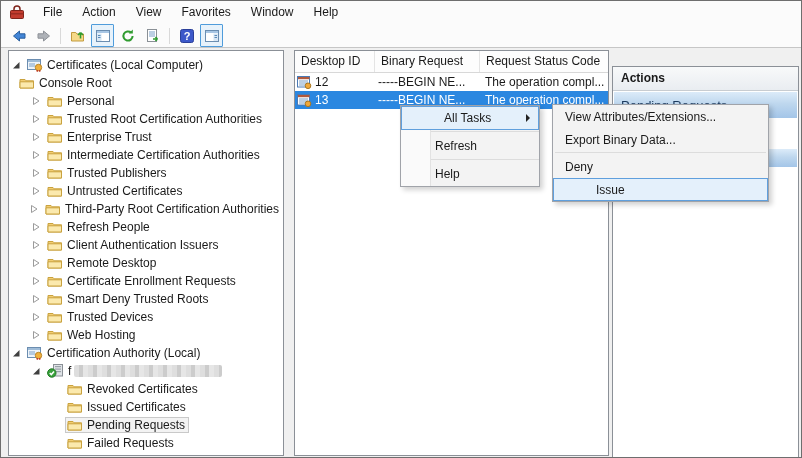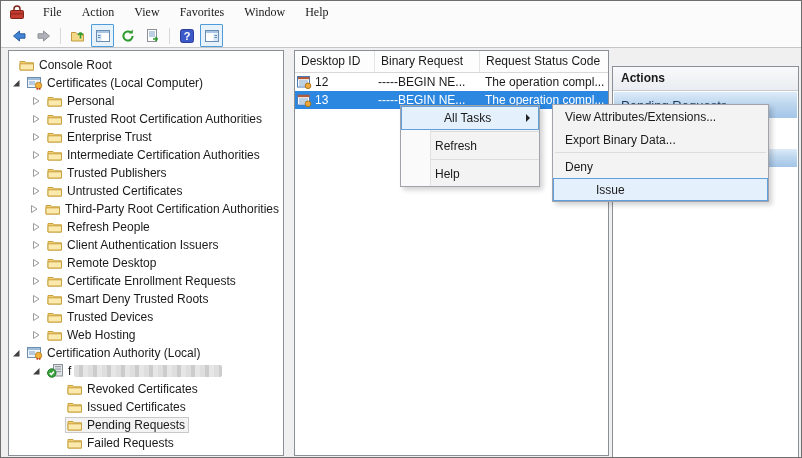--- a/index.html
+++ b/index.html
@@ -4,21 +4,21 @@
 <style>
   html,body{margin:0;padding:0;width:802px;height:458px;overflow:hidden;
     font-family:"Liberation Sans","DejaVu Sans",sans-serif;font-size:12px;color:#1a1a1a;}
   .window{position:relative;width:802px;height:458px;background:var(--window-bg);
     border:1px solid #6e6e6e;box-sizing:border-box;overflow:hidden;}
 
   
   .menubar{position:absolute;left:0;top:0;right:0;height:23px;background:#fbfbfb;
     border-bottom:1px solid #ededed;display:flex;align-items:center;}
   .app-icon{margin:0 8px 0 8px;display:flex;align-items:center;}
-  .menu-item{padding:0 10px;height:23px;line-height:23px;display:inline-block;cursor:default;font-family:Liberation Serif, serif;}
+  .menu-item{padding:0 10px;height:23px;line-height:23px;display:inline-block;cursor:default;}
 
   
   .toolbar{position:absolute;left:0;top:23px;right:0;height:24px;background:#fbfbfb;
     border-bottom:1px solid #c6c6c6;display:flex;align-items:center;padding-left:5px;box-sizing:border-box;}
   .tb-btn{width:21px;height:21px;display:flex;align-items:center;justify-content:center;
     margin:0 1px;border:1px solid transparent;border-radius:1px;}
   .tb-btn.toggled{border-color:var(--toggle-border);background:var(--toggle-fill);}
   .tb-sep{width:1px;height:16px;background:#d9d9d9;margin:0 4px;}
 
   
@@ -161,50 +161,50 @@
             <rect x="9.5" y="5.5" width="4.5" height="7.5" fill="#d8e7f5"></rect>
             <rect x="10.5" y="7" width="2.5" height="1" fill="#5b8ab8"></rect>
             <rect x="10.5" y="9" width="2.5" height="1" fill="#5b8ab8"></rect>
           </svg>
         </span>
       </div>
     </div>
 
   <div class="pane tree-pane" id="tree-pane">
       <div class="tree-row">
-        <span class="spacer" style="width: 8px;"></span>
-        <div class="node">
-          <span class="nicon">
-            <svg width="16" height="14" viewBox="0 0 16 14">
-              <path d="M1 3.5 L1 12 L14.5 12 L14.5 4.8 L7.2 4.8 L6 3.5 Z" fill="#f2cd72" stroke="#c9a23f"></path>
-              <path d="M1 5.8 L14.5 5.8 L14.5 12 L1 12 Z" fill="#fbe9ad" stroke="#c9a23f"></path>
-            </svg>
-          </span>
-          <span>Console Root</span>
-        </div>
-      </div>
-      <div class="tree-row">
         <span class="spacer" style="width: 3px;"></span>
         <div class="expander">
           <svg width="9" height="10" viewBox="0 0 9 10">
             <path d="M7.5 2 L7.5 8.5 L1 8.5 Z" fill="#404040"></path>
           </svg>
         </div>
         <div class="node">
           <span class="nicon">
             <svg width="16" height="14" viewBox="0 0 16 14">
               <rect x="0.5" y="1.5" width="13" height="10" fill="#eef4fa" stroke="#6b8db0"></rect>
               <rect x="1" y="2" width="12" height="2" fill="#9fbcd8"></rect>
               <rect x="2" y="5.5" width="6" height="1" fill="#7aa0c8"></rect>
               <rect x="2" y="7.5" width="6" height="1" fill="#7aa0c8"></rect>
               <circle cx="11.5" cy="9.5" r="3.2" fill="#f2b13c" stroke="#b8862a"></circle>
               <path d="M10.3 12 L10.3 13.8 M12.7 12 L12.7 13.8" stroke="#c0392b" stroke-width="1.4"></path>
             </svg>
           </span>
           <span>Certificates (Local Computer)</span>
+        </div>
+      </div>
+      <div class="tree-row">
+        <span class="spacer" style="width: 8px;"></span>
+        <div class="node">
+          <span class="nicon">
+            <svg width="16" height="14" viewBox="0 0 16 14">
+              <path d="M1 3.5 L1 12 L14.5 12 L14.5 4.8 L7.2 4.8 L6 3.5 Z" fill="#f2cd72" stroke="#c9a23f"></path>
+              <path d="M1 5.8 L14.5 5.8 L14.5 12 L1 12 Z" fill="#fbe9ad" stroke="#c9a23f"></path>
+            </svg>
+          </span>
+          <span>Console Root</span>
         </div>
       </div>
       <div class="tree-row">
         <span class="spacer" style="width: 23px;"></span>
         <div class="expander">
           <svg width="9" height="10" viewBox="0 0 9 10">
             <path d="M1.5 1.5 L7 5 L1.5 8.5 Z" fill="#fff" stroke="#9b9b9b"></path>
           </svg>
         </div>
         <div class="node">

